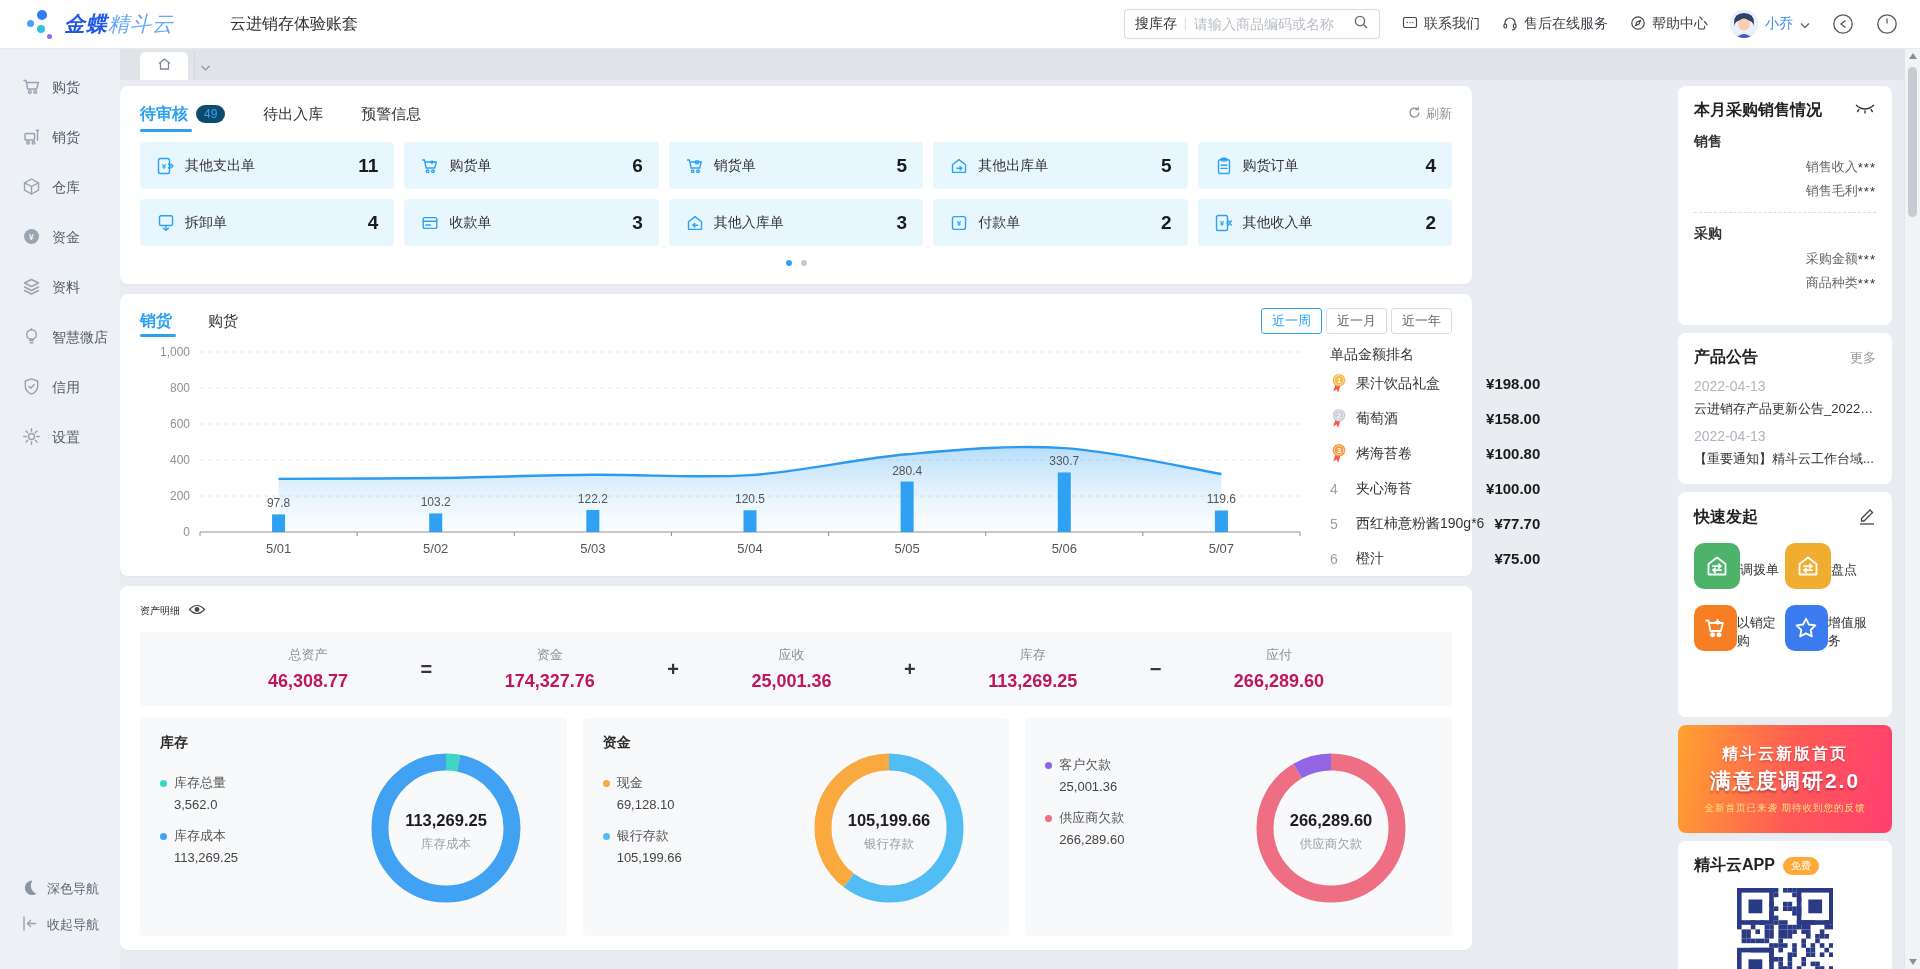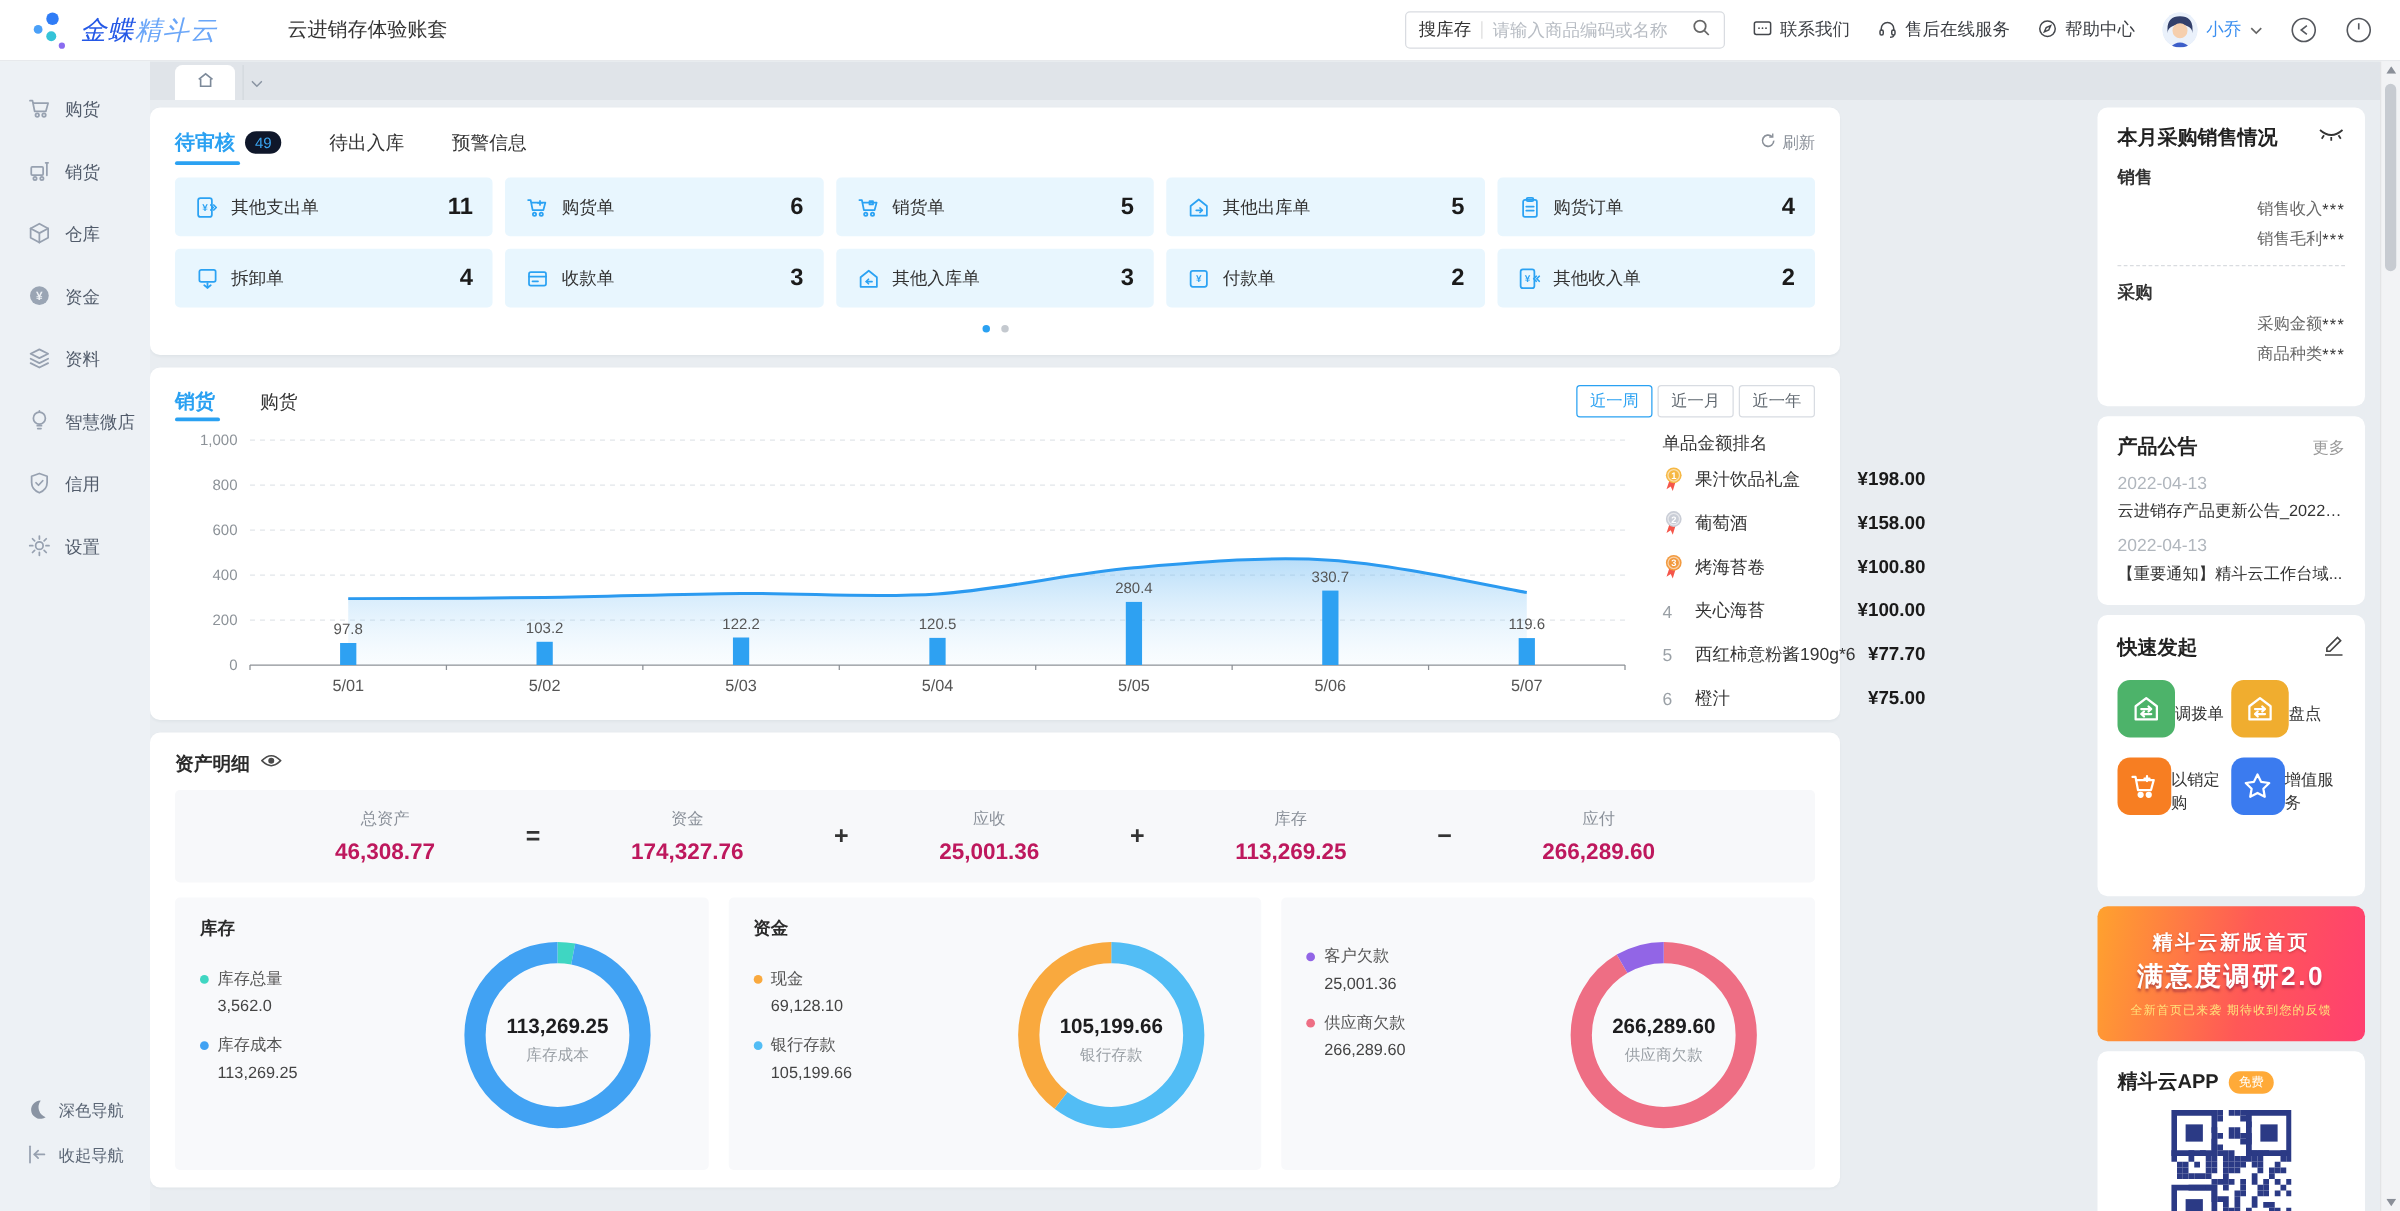--- a/index.html
+++ b/index.html
@@ -8,21 +8,21 @@
 
   
   header{position:absolute;top:0;left:0;right:0;height:49px;background:#fff;border-bottom:1px solid #e7e9ec;display:flex;align-items:center;padding:0 22px 0 26px;z-index:20}
   .logo{display:flex;align-items:center;gap:8px}
   .logo-dots{position:relative;width:30px;height:32px;display:inline-block}
   .logo-dots i{position:absolute;border-radius:50%}
   .d1{width:10px;height:10px;background:#2f7cf6;left:11px;top:2px}
   .d2{width:7px;height:7px;background:#4aa0f8;left:1px;top:12px}
   .d3{width:8px;height:8px;background:#35c3d8;left:11px;top:17px}
   .d4{width:5px;height:5px;background:#8a6cf0;left:21px;top:26px}
-  .logo-bold{font-size:21px;font-weight:normal;font-style:italic;color:#2458e6;letter-spacing:1px}
+  .logo-bold{font-size:21px;font-weight:bold;font-style:italic;color:#2458e6;letter-spacing:1px}
   .logo-light{font-size:21px;font-style:italic;color:#6aa6f8;letter-spacing:1px}
   .account-title{font-size:16px;color:#333;margin-left:56px}
   .header-right{margin-left:auto;display:flex;align-items:center;gap:22px}
   .searchbox{display:flex;align-items:center;width:256px;height:30px;border:1px solid #d9dce1;border-radius:4px;padding:0 10px;background:#fff}
   .search-label{font-size:14px;color:#333;white-space:nowrap}
   .search-divider{width:1px;height:14px;background:#ddd;margin:0 8px}
   .searchbox input{flex:1;border:none;outline:none;font-size:14px;color:#333;min-width:0;font-family:inherit}
   .searchbox input::placeholder{color:#b8bdc4}
   .hlink{display:flex;align-items:center;gap:6px;font-size:14px;color:#3c3f44;cursor:pointer;white-space:nowrap}
   .userbox{display:flex;align-items:center;gap:7px;cursor:pointer}
@@ -46,21 +46,21 @@
   .workspace{position:absolute;left:120px;top:80px;right:16px;bottom:0;overflow:hidden}
   .main-col{position:absolute;left:0;top:6px;width:1352px}
   .panel{background:#fff;border-radius:8px;box-shadow:0 1px 2px rgba(30,40,60,.04);margin-bottom:10px}
 
   
   #panel-pending{height:198px;padding:12px 20px 0}
   .p-tabs{display:flex;align-items:center;height:32px}
   .p-tab{position:relative;display:flex;align-items:center;gap:8px;font-size:15px;color:#333;margin-right:38px;cursor:pointer;height:32px}
   .p-tab.active{color:#2aa1f2;font-weight:bold;font-size:16px}
   .p-tab.active::after{content:"";position:absolute;left:0;bottom:-2px;width:52px;height:3px;border-radius:2px;background:#2aa1f2}
-  .badge{background:#0f172a;color:#3aa4f0;font-size:12px;font-weight:normal;border-radius:9px;padding:1px 8px;line-height:16px}
+  .badge{background:#0c4a6e;color:#3aa4f0;font-size:12px;font-weight:normal;border-radius:9px;padding:1px 8px;line-height:16px}
   .refresh{margin-left:auto;display:flex;align-items:center;gap:5px;font-size:13px;color:#8a9099;cursor:pointer}
   .cards-grid{display:grid;grid-template-columns:repeat(5,1fr);gap:10px;margin-top:12px}
   .stat-card{height:47px;background:#e8f6fe;border-radius:4px;display:flex;align-items:center;padding:0 16px;cursor:pointer}
   .stat-card .lbl{font-size:14px;color:#333;margin-left:9px}
   .stat-card .cnt{margin-left:auto;font-size:19px;font-weight:bold;color:#1b1b1b}
   .dots{display:flex;justify-content:center;gap:9px;margin-top:14px}
   .dot{width:6px;height:6px;border-radius:50%;background:#c4c9cf;cursor:pointer}
   .dot.active{background:#2aa1f2}
 
   
@@ -78,21 +78,21 @@
   .ranking-title{font-size:14px;color:#333}
   .rank-row{display:flex;align-items:center;height:31px;margin-top:4px;cursor:pointer}
   .rank-ico{width:26px;display:flex;justify-content:flex-start}
   .rank-num{width:26px;font-size:14px;color:#9aa0a6}
   .rank-name{flex:1;font-size:14px;color:#333;white-space:nowrap;overflow:hidden;text-overflow:ellipsis;padding-right:10px}
   .rank-price{font-size:15px;font-weight:bold;color:#1a1a1a}
 
   
   #panel-assets{height:364px;padding:12px 20px 0}
   .assets-head{display:flex;align-items:center;gap:8px;height:26px}
-  .assets-title{font-size:15px;font-weight:bold;color:#2b2b2b}
+  .assets-title{font-size:10px;font-weight:normal;color:#2b2b2b}
   .formula-bar{margin-top:8px;height:74px;background:#f7f8fa;border-radius:4px;display:flex;align-items:center;justify-content:space-between;padding:0 128px}
   .f-group{text-align:center}
   .f-label{font-size:13px;color:#8a9099;margin-bottom:7px}
   .f-value{font-size:18px;font-weight:bold;color:#be185d}
   .f-op{font-size:20px;font-weight:bold;color:#333}
   .donut-row{display:grid;grid-template-columns:repeat(3,1fr);gap:16px;margin-top:12px}
   .donut-card{position:relative;height:218px;background:#f8f9fb;border-radius:4px;padding:16px 20px}
   .donut-title{font-size:14px;font-weight:bold;color:#2b2b2b}
   .legend{margin-top:22px}
   .legend-entry{margin-bottom:15px}

